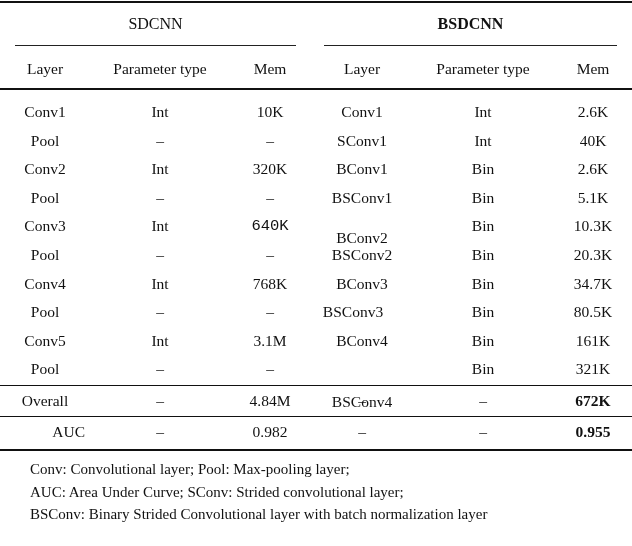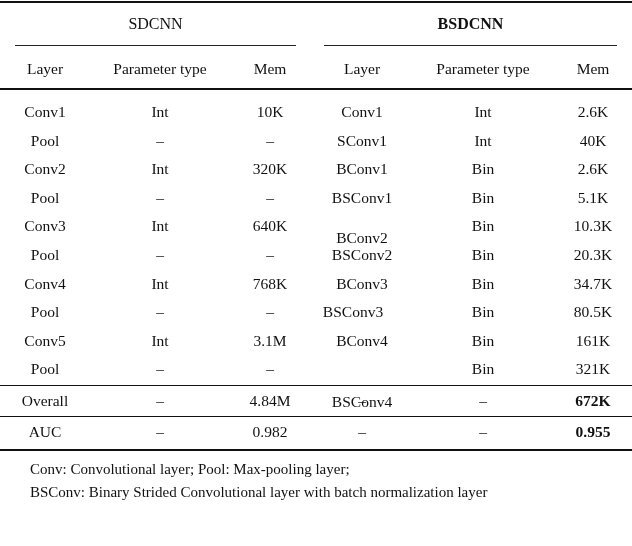--- a/index.html
+++ b/index.html
@@ -55,21 +55,21 @@
       <div class="cell" style="left: 418px; width: 130px; top: 160.2px;">Bin</div>
       <div class="cell" style="left: 558px; width: 70px; top: 160.2px;">2.6K</div>
       <div class="cell" style="left: 5px; width: 80px; top: 188.8px;">Pool</div>
       <div class="cell" style="left: 95px; width: 130px; top: 188.8px;">–</div>
       <div class="cell" style="left: 235px; width: 70px; top: 188.8px;">–</div>
       <div class="cell" style="left: 317px; width: 90px; top: 188.8px;">BSConv1</div>
       <div class="cell" style="left: 418px; width: 130px; top: 188.8px;">Bin</div>
       <div class="cell" style="left: 558px; width: 70px; top: 188.8px;">5.1K</div>
       <div class="cell" style="left: 5px; width: 80px; top: 217.4px;">Conv3</div>
       <div class="cell" style="left: 95px; width: 130px; top: 217.4px;">Int</div>
-      <div class="cell" style="left: 235px; width: 70px; top: 217.4px;">640K</div>
+      <div class="cell" style="left: 235px; width: 70px; top: 217.4px; font-family: Liberation Mono, monospace;">640K</div>
       <div class="cell" style="left: 317px; width: 90px; top: 229px; text-align: center;">BConv2</div>
       <div class="cell" style="left: 418px; width: 130px; top: 217.4px;">Bin</div>
       <div class="cell" style="left: 558px; width: 70px; top: 217.4px;">10.3K</div>
       <div class="cell" style="left: 5px; width: 80px; top: 246px;">Pool</div>
       <div class="cell" style="left: 95px; width: 130px; top: 246px;">–</div>
       <div class="cell" style="left: 235px; width: 70px; top: 246px;">–</div>
       <div class="cell" style="left: 317px; width: 90px; top: 246px;">BSConv2</div>
       <div class="cell" style="left: 418px; width: 130px; top: 246px;">Bin</div>
       <div class="cell" style="left: 558px; width: 70px; top: 246px;">20.3K</div>
       <div class="cell" style="left: 5px; width: 80px; top: 274.6px;">Conv4</div>
@@ -99,27 +99,28 @@
     </div>
 
   <div class="rule thin" style="top:385px"></div>
   <div id="sum-rows">
       <div class="cell" style="left: 5px; width: 80px; top: 392px;">Overall</div>
       <div class="cell" style="left: 95px; width: 130px; top: 392px;">–</div>
       <div class="cell" style="left: 235px; width: 70px; top: 392px;">4.84M</div>
       <div class="cell" style="left: 317px; width: 90px; top: 392px;">–</div>
       <div class="cell" style="left: 418px; width: 130px; top: 392px;">–</div>
       <div class="cell bold" style="left: 558px; width: 70px; top: 392px;">672K</div>
-      <div class="cell" style="left: 5px; width: 80px; top: 423px;">AUC</div>
+      <div class="cell" style="left: 5px; width: 80px; top: 423px; text-align: right;">AUC</div>
       <div class="cell" style="left: 95px; width: 130px; top: 423px;">–</div>
       <div class="cell" style="left: 235px; width: 70px; top: 423px;">0.982</div>
       <div class="cell" style="left: 317px; width: 90px; top: 423px;">–</div>
       <div class="cell" style="left: 418px; width: 130px; top: 423px;">–</div>
       <div class="cell bold" style="left: 558px; width: 70px; top: 423px;">0.955</div>
     </div>
   <div class="rule thin" style="top:416px"></div>
   <div class="rule thick" style="top:449px"></div>
 </div>
 
 <div class="notes">
   <div>Conv: Convolutional layer; Pool: Max-pooling layer;</div>
+  <div>AUC: Area Under Curve; SConv: Strided convolutional layer;</div>
   <div>BSConv: Binary Strided Convolutional layer with batch normalization layer</div>
 </div>
 
 </body></html>

